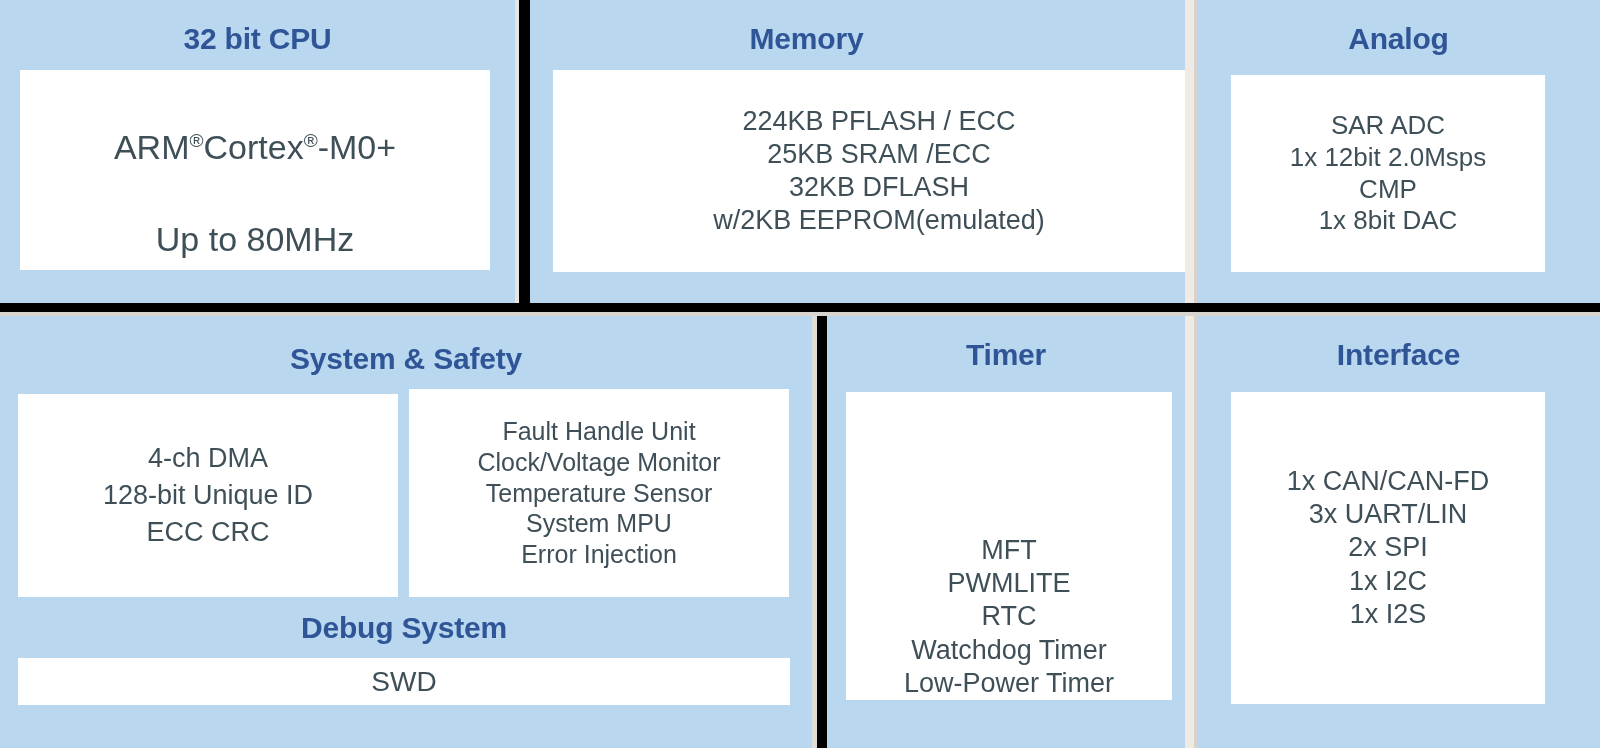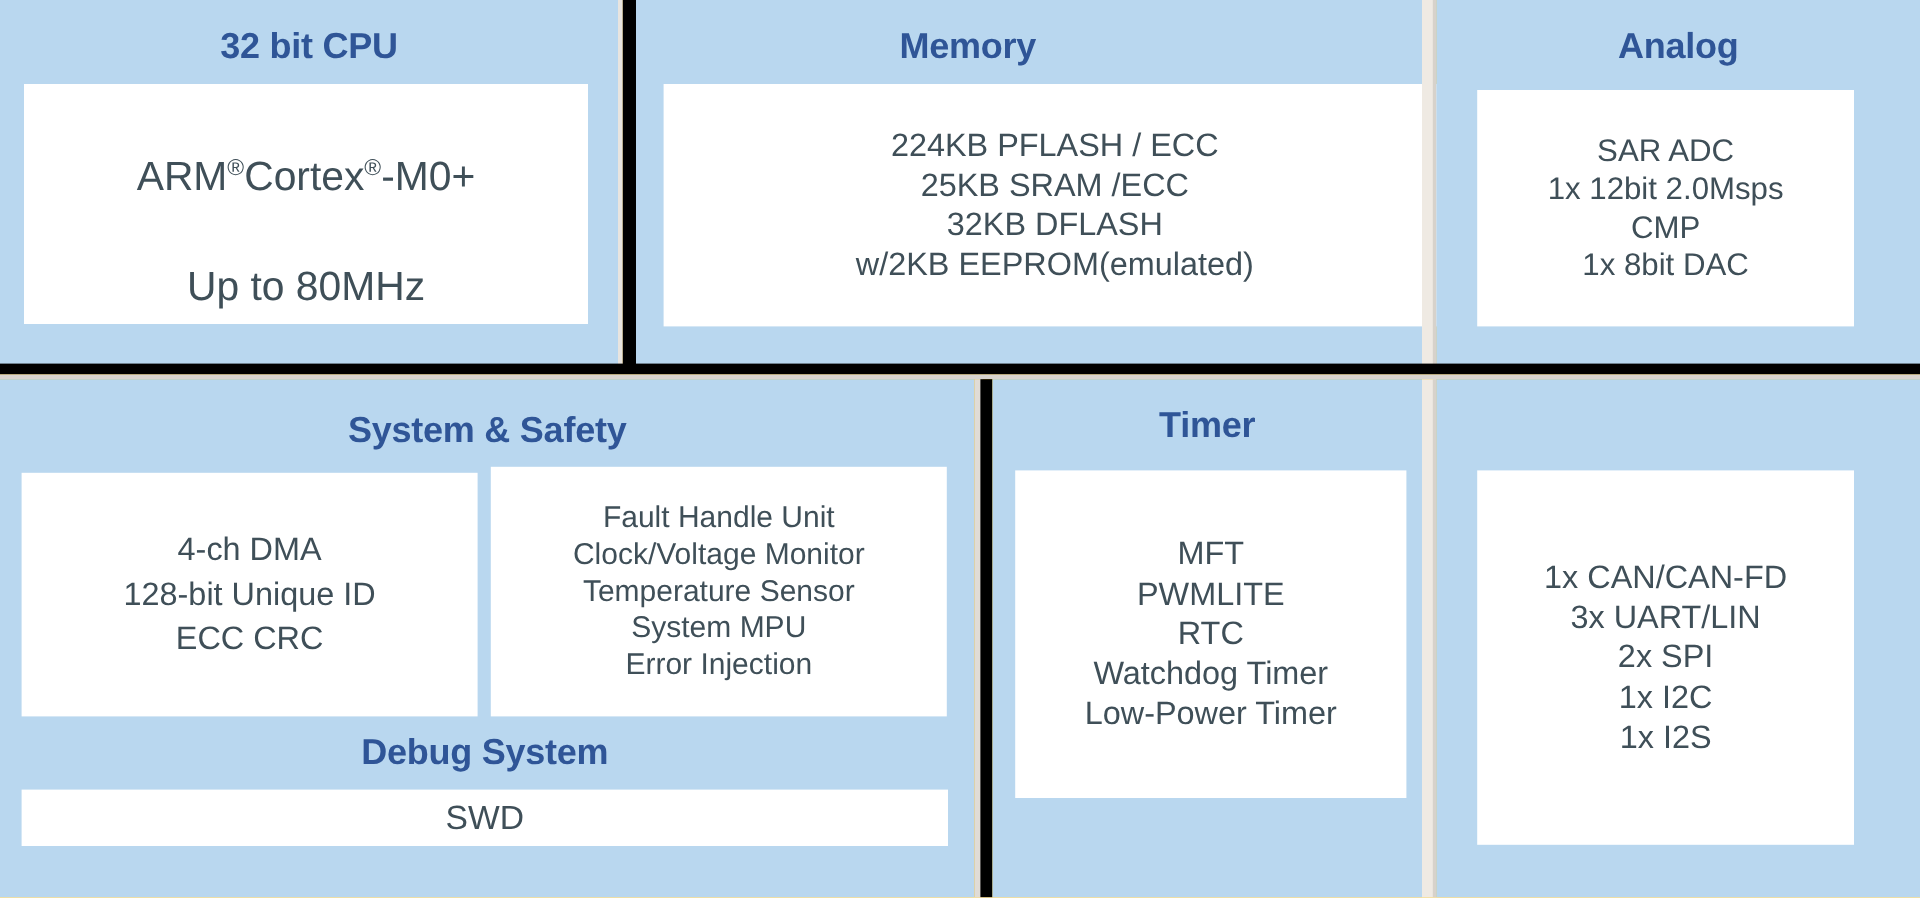--- a/index.html
+++ b/index.html
@@ -139,32 +139,33 @@
   <div class="blk-title" style="left:0px; top:613px; width:808px;">Debug System</div>
   <div class="card" style="left:18px; top:658px; width:772px; height:47px;">
     <div class="swd-text">SWD</div>
   </div>
 
   <div class="gap-v" style="left:812px; top:316px; width:7px; height:432px; background:#e0dcd6;"></div>
   <div class="bar-v" style="left:817px; top:316px; width:10px; height:432px;"></div>
 
   <div class="panel" style="left:827px; top:316px; width:358px; height:432px;"></div>
   <div class="blk-title" style="left:827px; top:340px; width:358px;">Timer</div>
-  <div class="card" style="left:846px; top:392px; width:326px; height:273px;">
+  <div class="card" style="left:846px; top:392px; width:326px; height:308px;align-items:flex-end;">
     <div class="card-text tight" style="font-size:27px;">MFT
 PWMLITE
 RTC
 Watchdog Timer
 Low-Power Timer</div>
   </div>
 
   <div class="gap-v" style="left:1185px; top:316px; width:12px; height:432px; background:#efeae3;"></div>
   <div class="gap-v" style="left:1194px; top:316px; width:3px; height:432px; background:#d7d2cb;"></div>
 
   <div class="panel" style="left:1197px; top:316px; width:403px; height:432px;"></div>
+  <div class="blk-title" style="left:1197px; top:340px; width:403px;">Interface</div>
   <div class="card" style="left:1231px; top:392px; width:314px; height:312px;">
     <div class="card-text tight" style="font-size:27px;">1x CAN/CAN-FD
 3x UART/LIN
 2x SPI
 1x I2C
 1x I2S</div>
   </div>
 
 </div>
 

